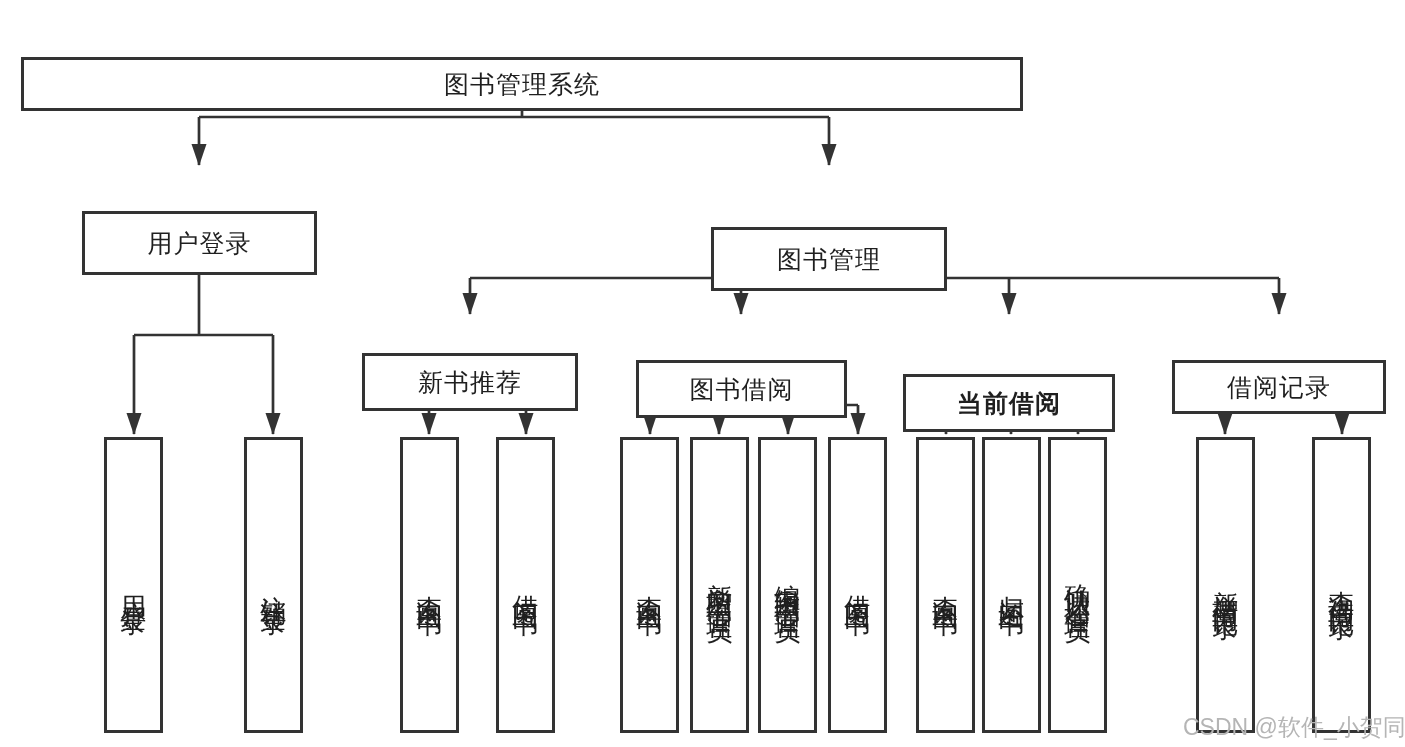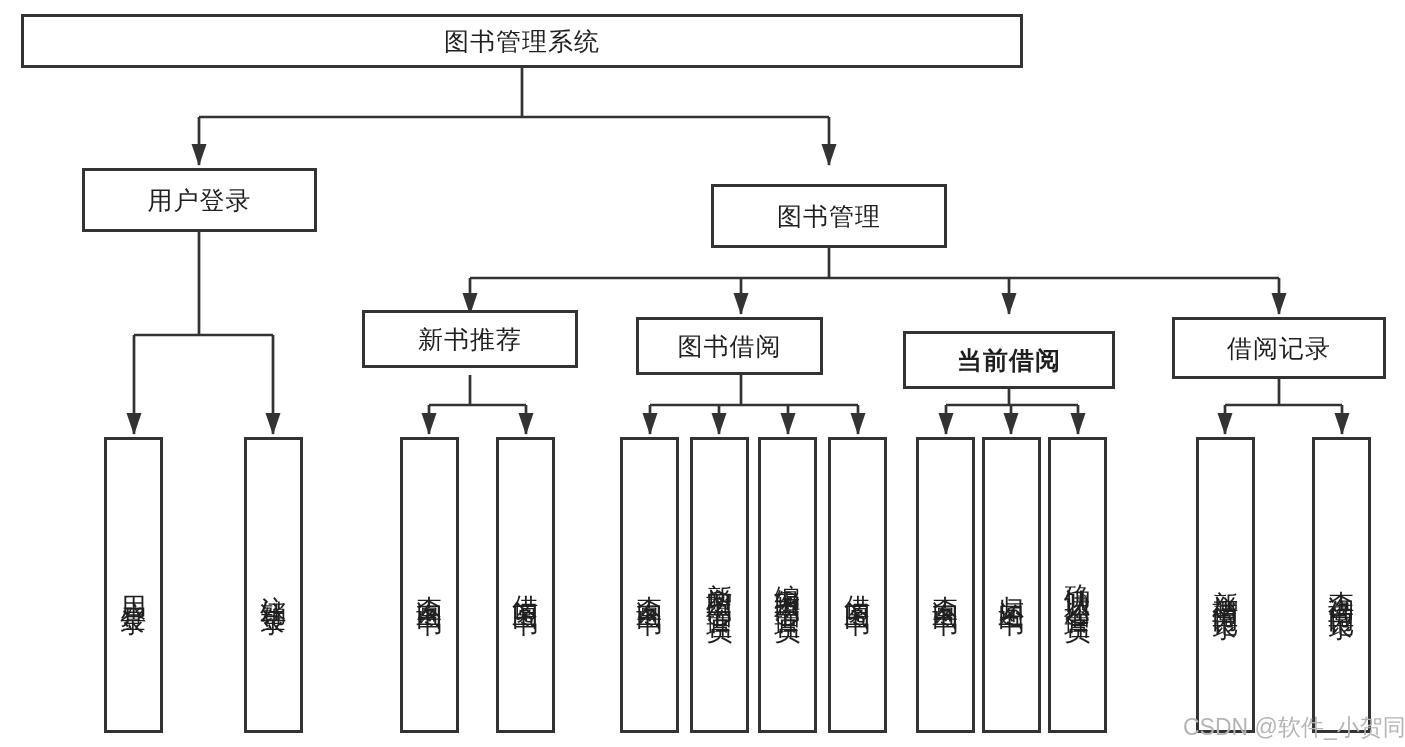--- a/index.html
+++ b/index.html
@@ -34,20 +34,21 @@
     border: 3px solid var(--line, #333333);
     display: flex;
     align-items: center;
     justify-content: center;
     color: var(--text, #1f1f1f);
   }
   .hnode {
     font-size: 25px;
     letter-spacing: 1px;
     white-space: nowrap;
+    margin-top: 43px;
   }
   .vnode span {
     writing-mode: vertical-rl;
     text-orientation: mixed;
     font-size: 26px;
     letter-spacing: 5px;
     line-height: 1.1;
   }
   .watermark {
     position: absolute;
@@ -112,27 +113,27 @@
   <div class="node hnode" style="left:82px; top:168px; width:235px; height:64px;">
     <span>用户登录</span>
   </div>
   <div class="node hnode" style="left:711px; top:184px; width:236px; height:64px;">
     <span>图书管理</span>
   </div>
 
   <div class="node hnode" style="left:362px; top:310px; width:216px; height:58px;">
     <span>新书推荐</span>
   </div>
-  <div class="node hnode" style="left:636px; top:317px; width:187px; height:58px;">
+  <div class="node hnode" style="left:636px; top:317px; width:211px; height:58px;">
     <span>图书借阅</span>
   </div>
   <div class="node hnode" style="left:903px; top:331px; width:212px; height:58px;font-weight:bold;">
     <span>当前借阅</span>
   </div>
-  <div class="node hnode" style="left:1172px; top:317px; width:214px; height:62px;">
+  <div class="node hnode" style="left:1172px; top:317px; width:214px; height:54px;">
     <span>借阅记录</span>
   </div>
 
   <div class="node vnode" style="left:104px; top:437px; width:59px; height:296px;">
     <span>用户登录</span>
   </div>
   <div class="node vnode" style="left:244px; top:437px; width:59px; height:296px;">
     <span>注销登录</span>
   </div>
 

